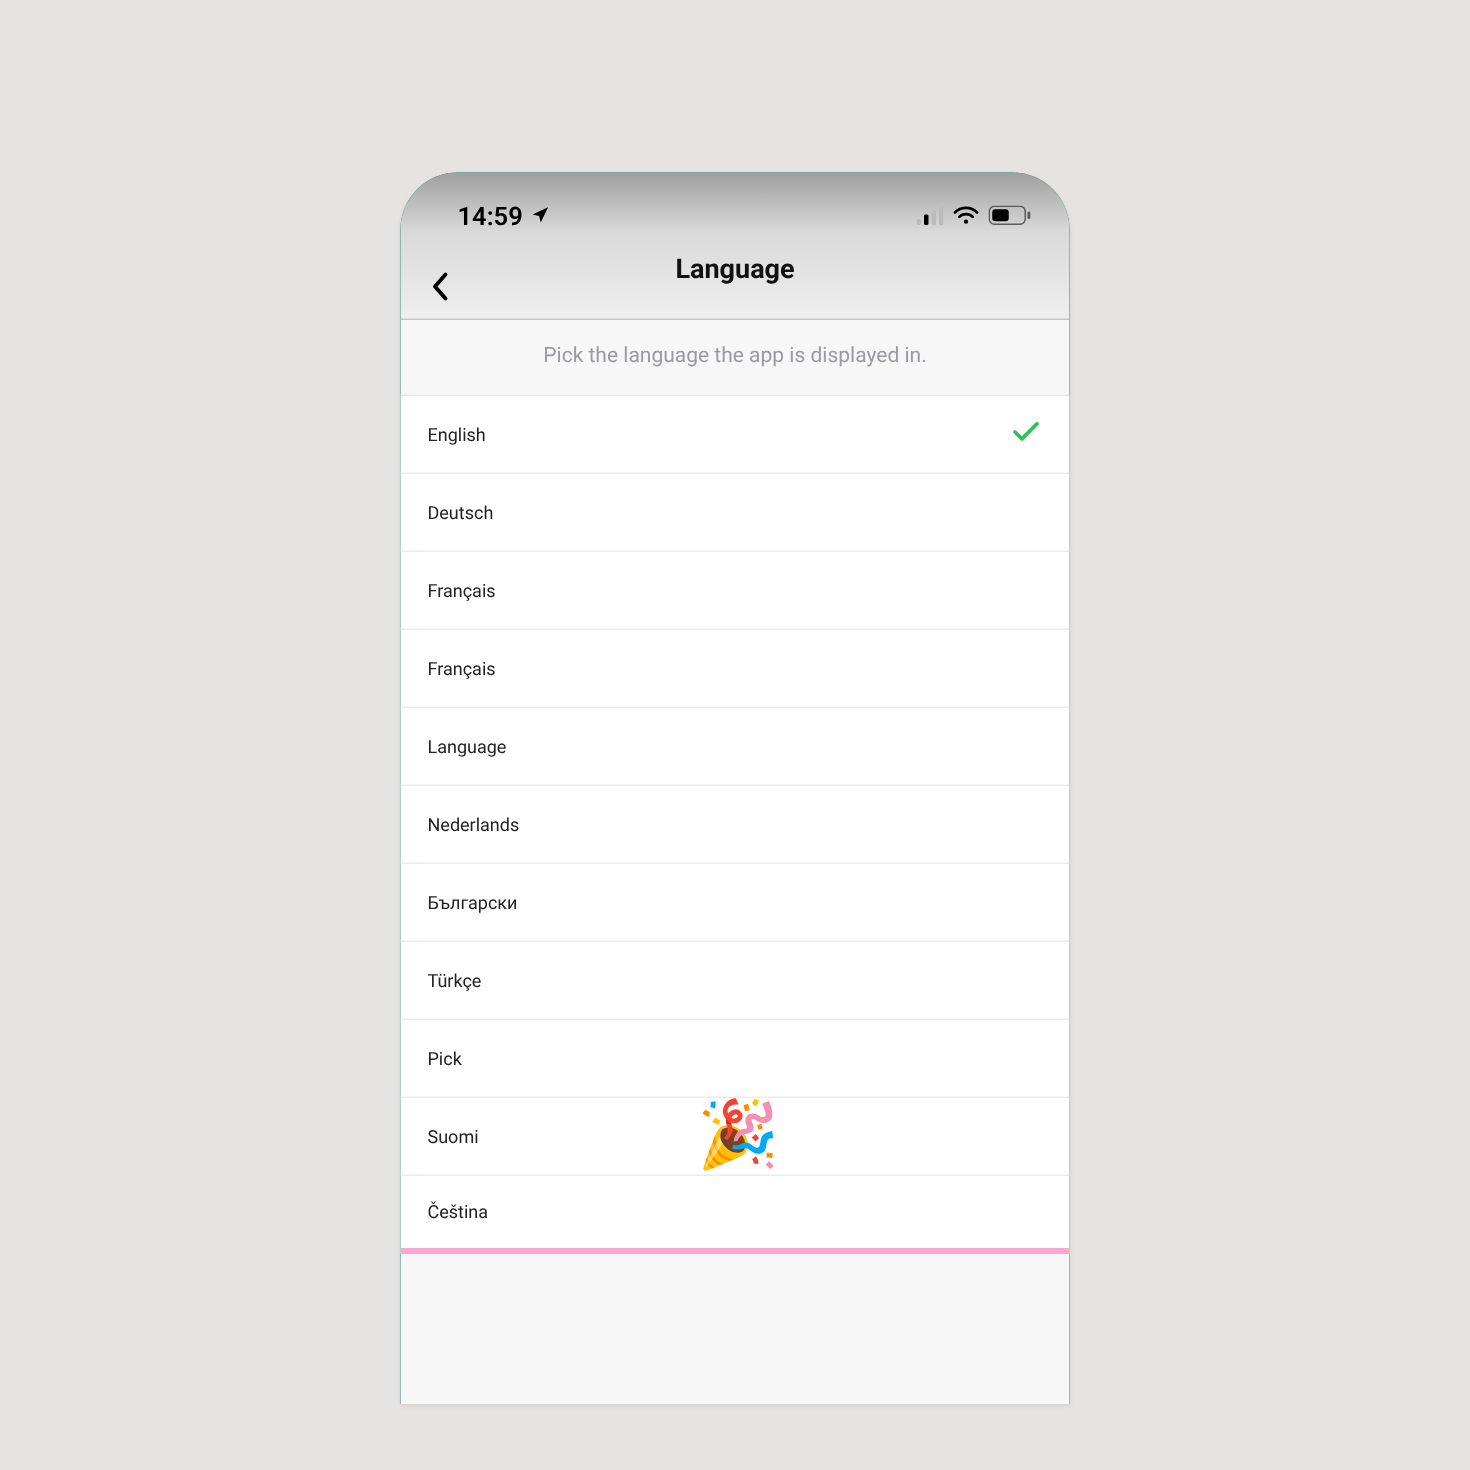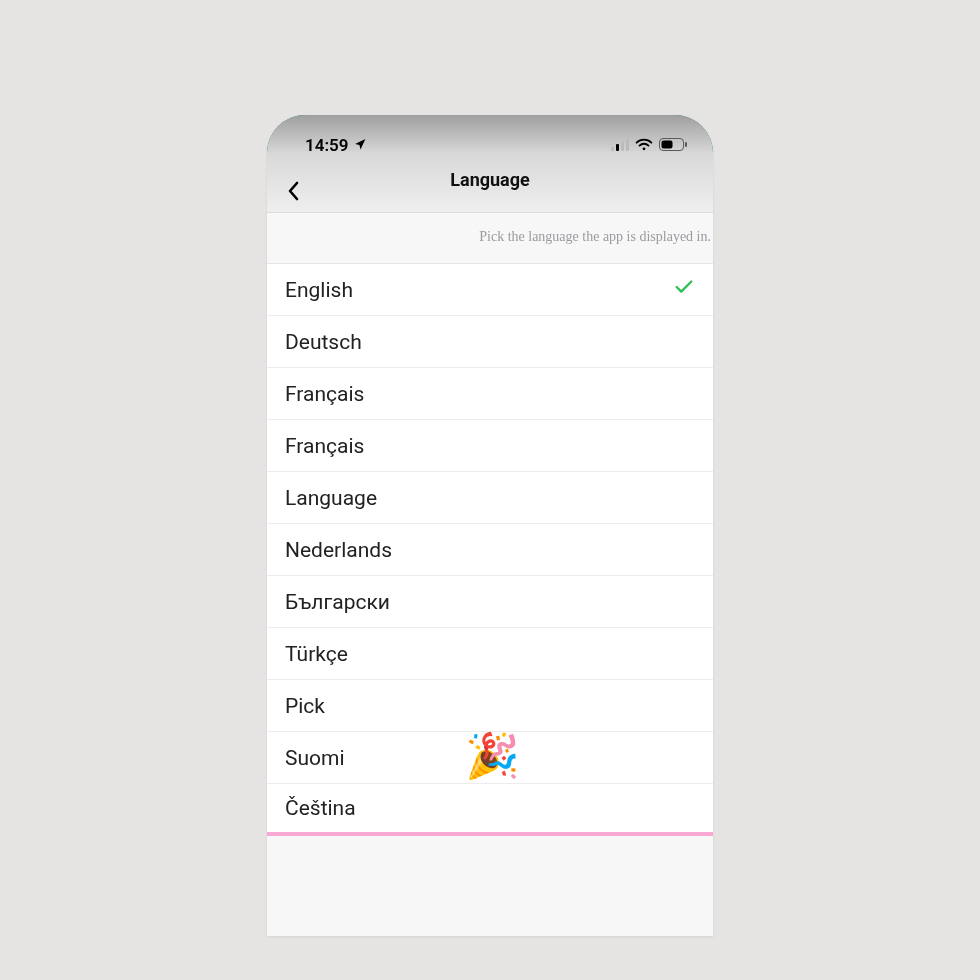--- a/index.html
+++ b/index.html
@@ -47,36 +47,35 @@
       left: 10px;
       top: 50%;
       transform: translateY(-50%);
       width: 32px; height: 32px;
       display: flex; align-items: center; justify-content: center;
       cursor: pointer;
     }
     .nav-title { font-weight: 700; font-size: 18px; color: #111; }
     .subheader {
       background: #f7f7f7;
-      text-align: right;
+      text-align: center;
       font-size: 14px;
       color: #9a9aa0;
       padding: 16px 2px 18px;
       border-bottom: 1px solid #e6e6e8;
-      font-family: Liberation Serif, serif;
     }
     .list { background: #fff; }
     .item {
       display: flex;
       align-items: center;
       justify-content: space-between;
       padding: 0 18px;
       height: 52px;
       border-bottom: 1px solid #ececee;
-      font-size: 21px;
+      font-size: 12px;
       color: #222;
       cursor: pointer;
       background: #fff;
     }
     .item:last-child { border-bottom: 4px solid #f9a8d4; }
     .check { color: #2fbf56; }
     .footer-space { height: 100px; background: #f7f7f7; }
     .confetti {
       position: absolute;
       font-size: 44px;

